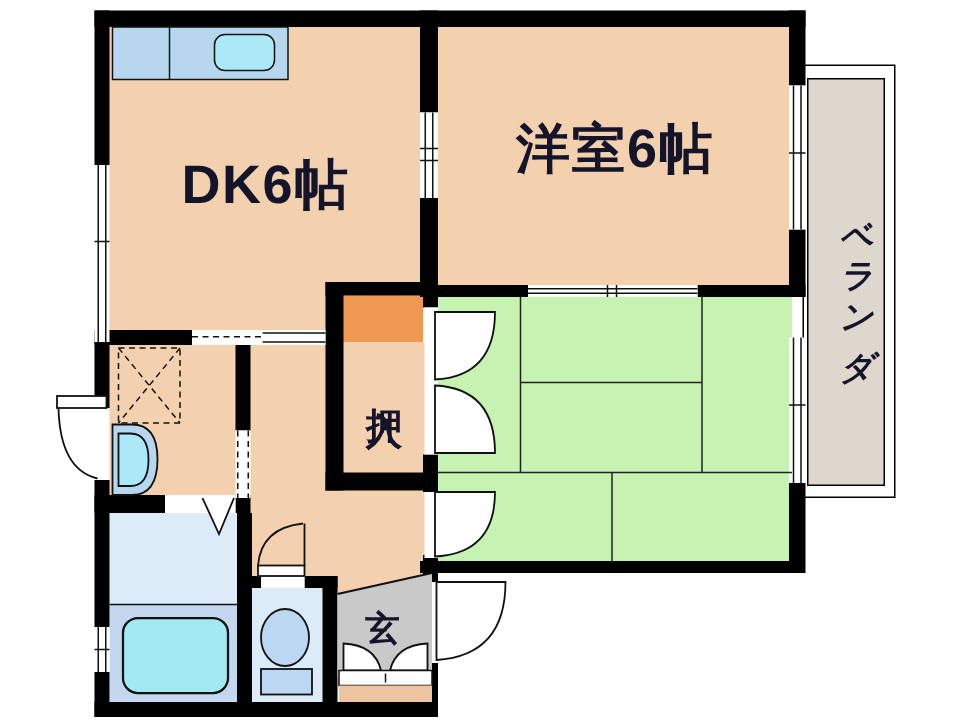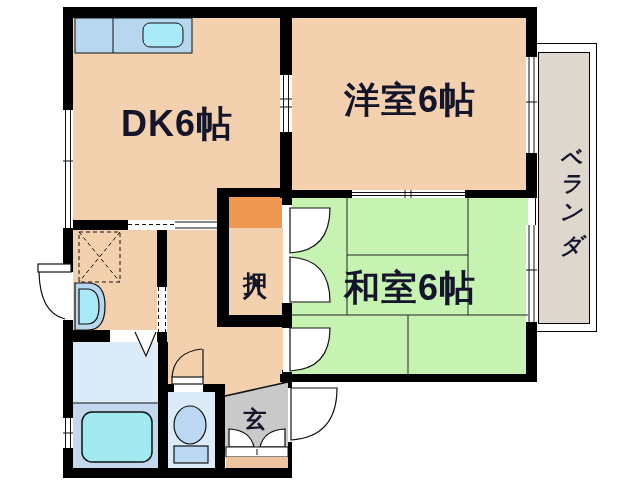--- a/index.html
+++ b/index.html
@@ -169,18 +169,17 @@
       <rect x="174" y="446" width="34" height="17" fill="#BCD7F2"></rect>
     </g>
 
     <g stroke="#222" stroke-width="1" fill="none">
       <path d="M292 315 H528 M347 198 V315 M468 198 V315 M347 255 H468 M408 315 V375"></path>
     </g>
   </svg>
 
   <div class="lbl lbl-h" style="left:177px;top:124px;">DK6帖</div>
   <div class="lbl lbl-h" style="left:410px;top:100px;">洋室6帖</div>
-  <div class="lbl lbl-h" style="left:410px;top:288px;">和室6帖</div>
   <div class="lbl vert" style="left:255px;top:255px;font-size:24px;letter-spacing:2px;">押入</div>
   <div class="lbl" style="left:255px;top:419px;font-size:23px;">玄</div>
   <div class="lbl vert" style="left:571px;top:188px;font-size:22px;letter-spacing:3px;font-style:italic;">ベランダ</div>
 
 </div>
 
 </body></html>

